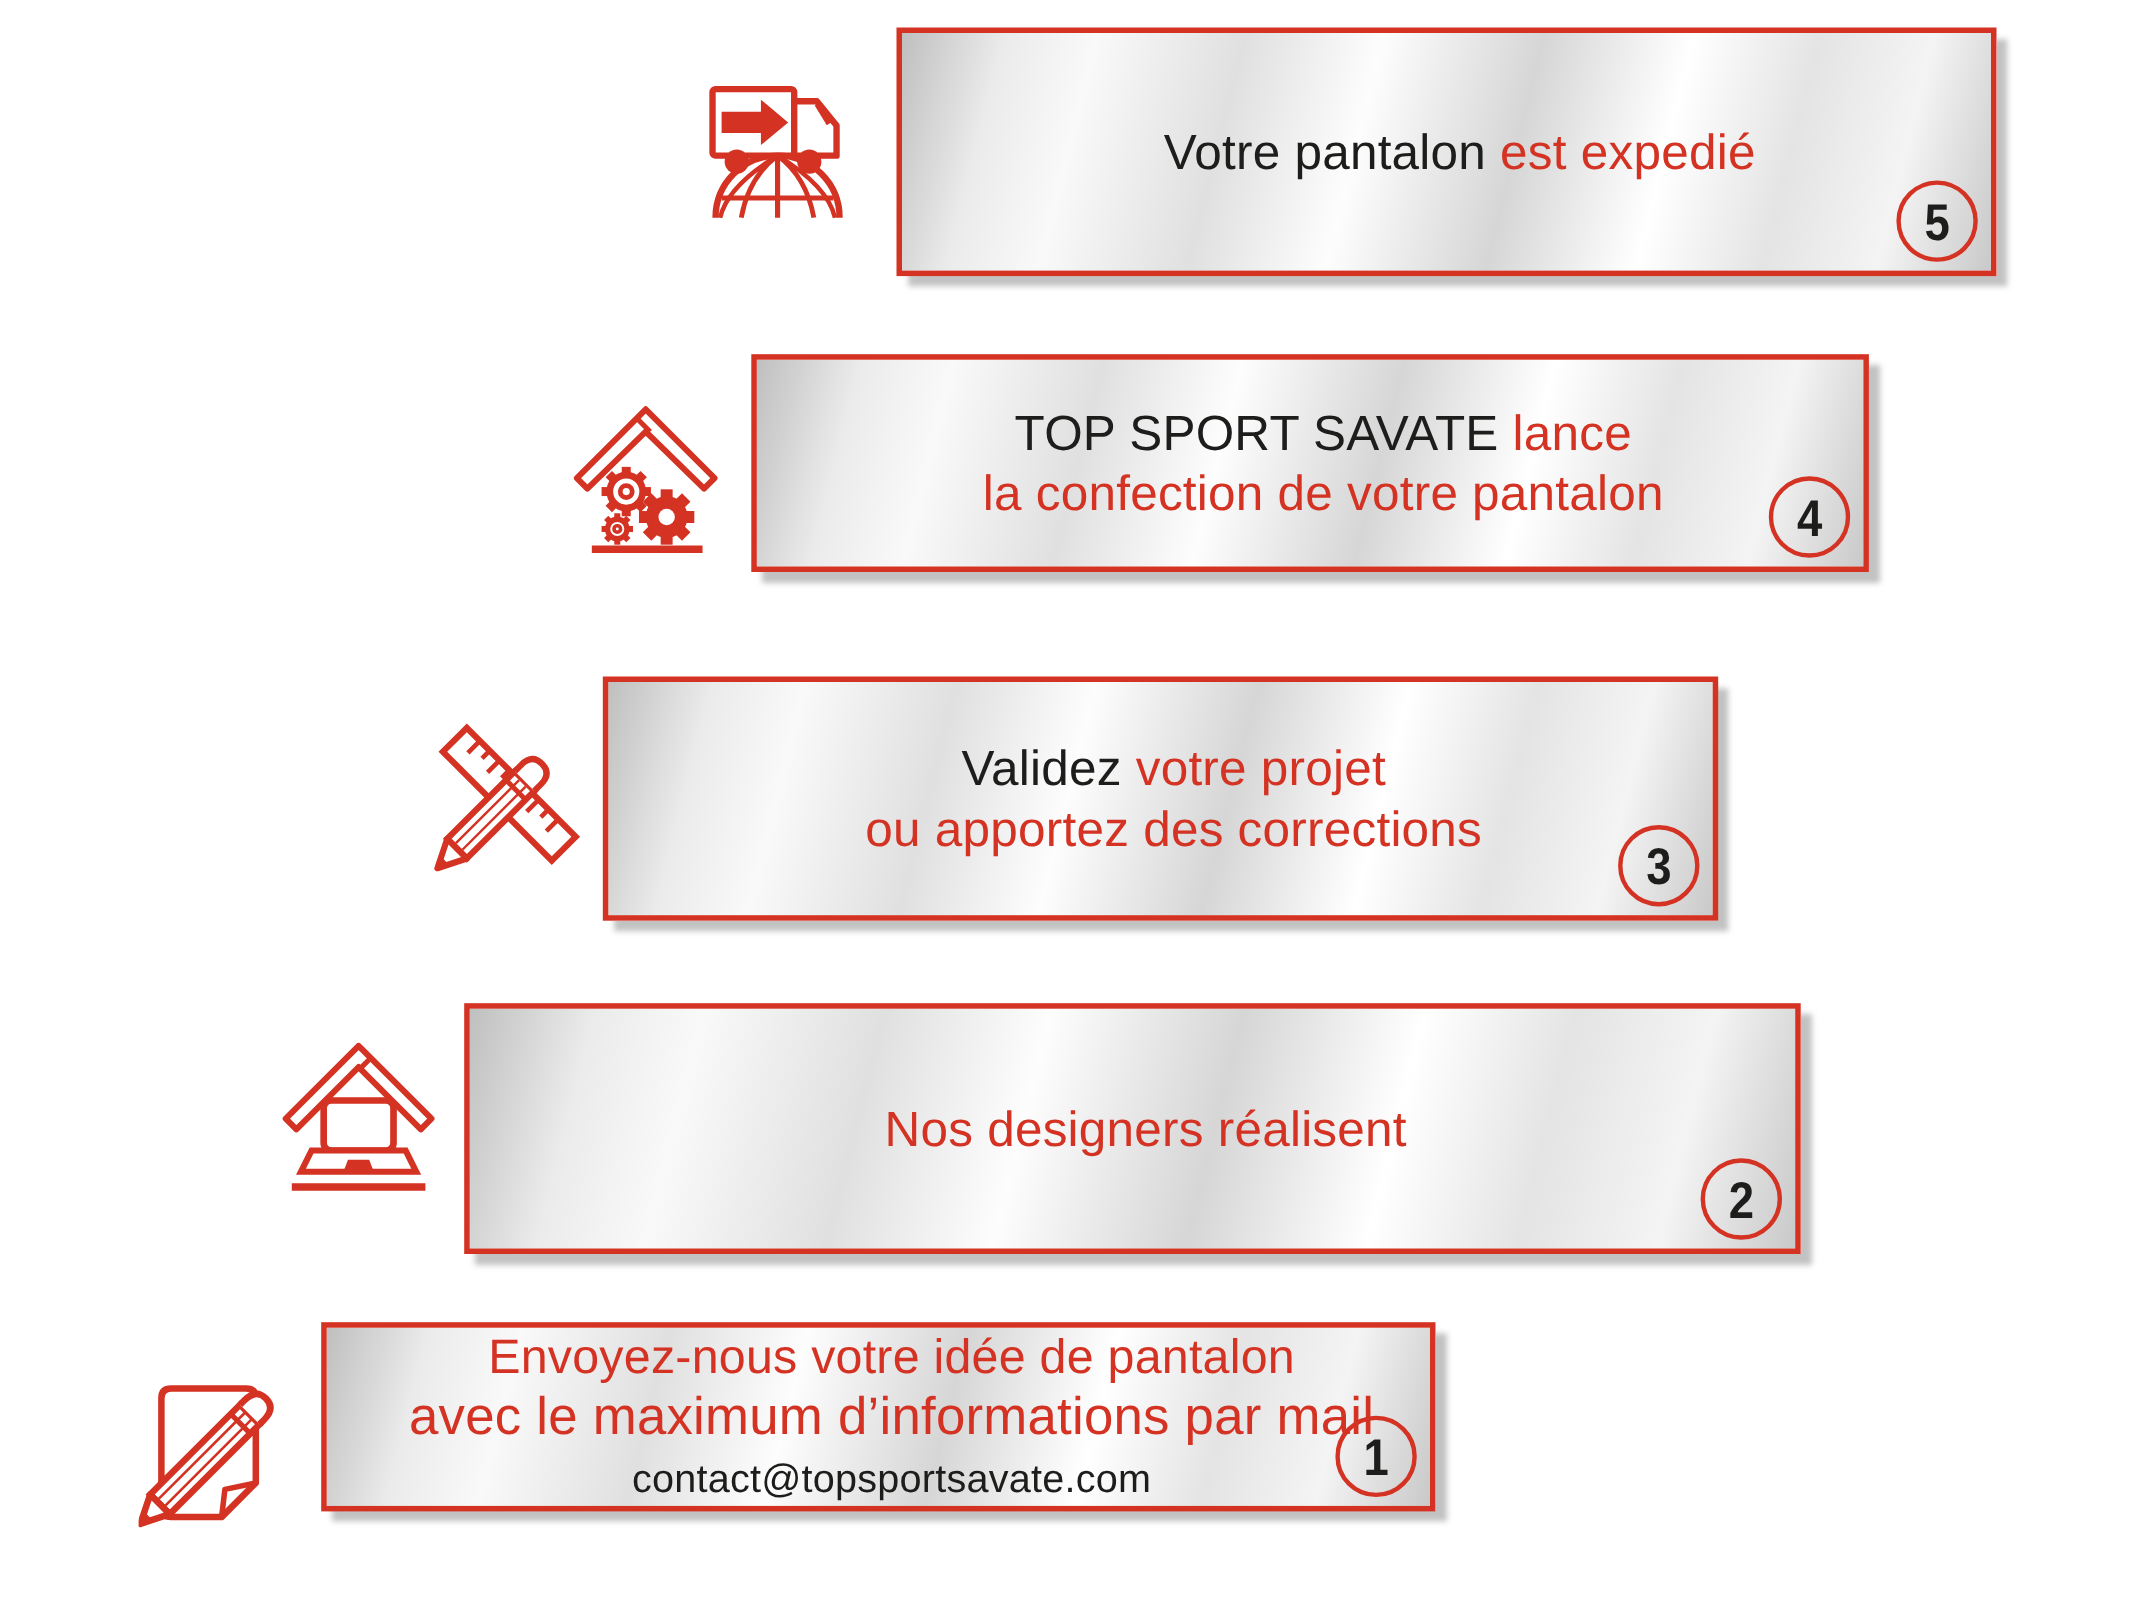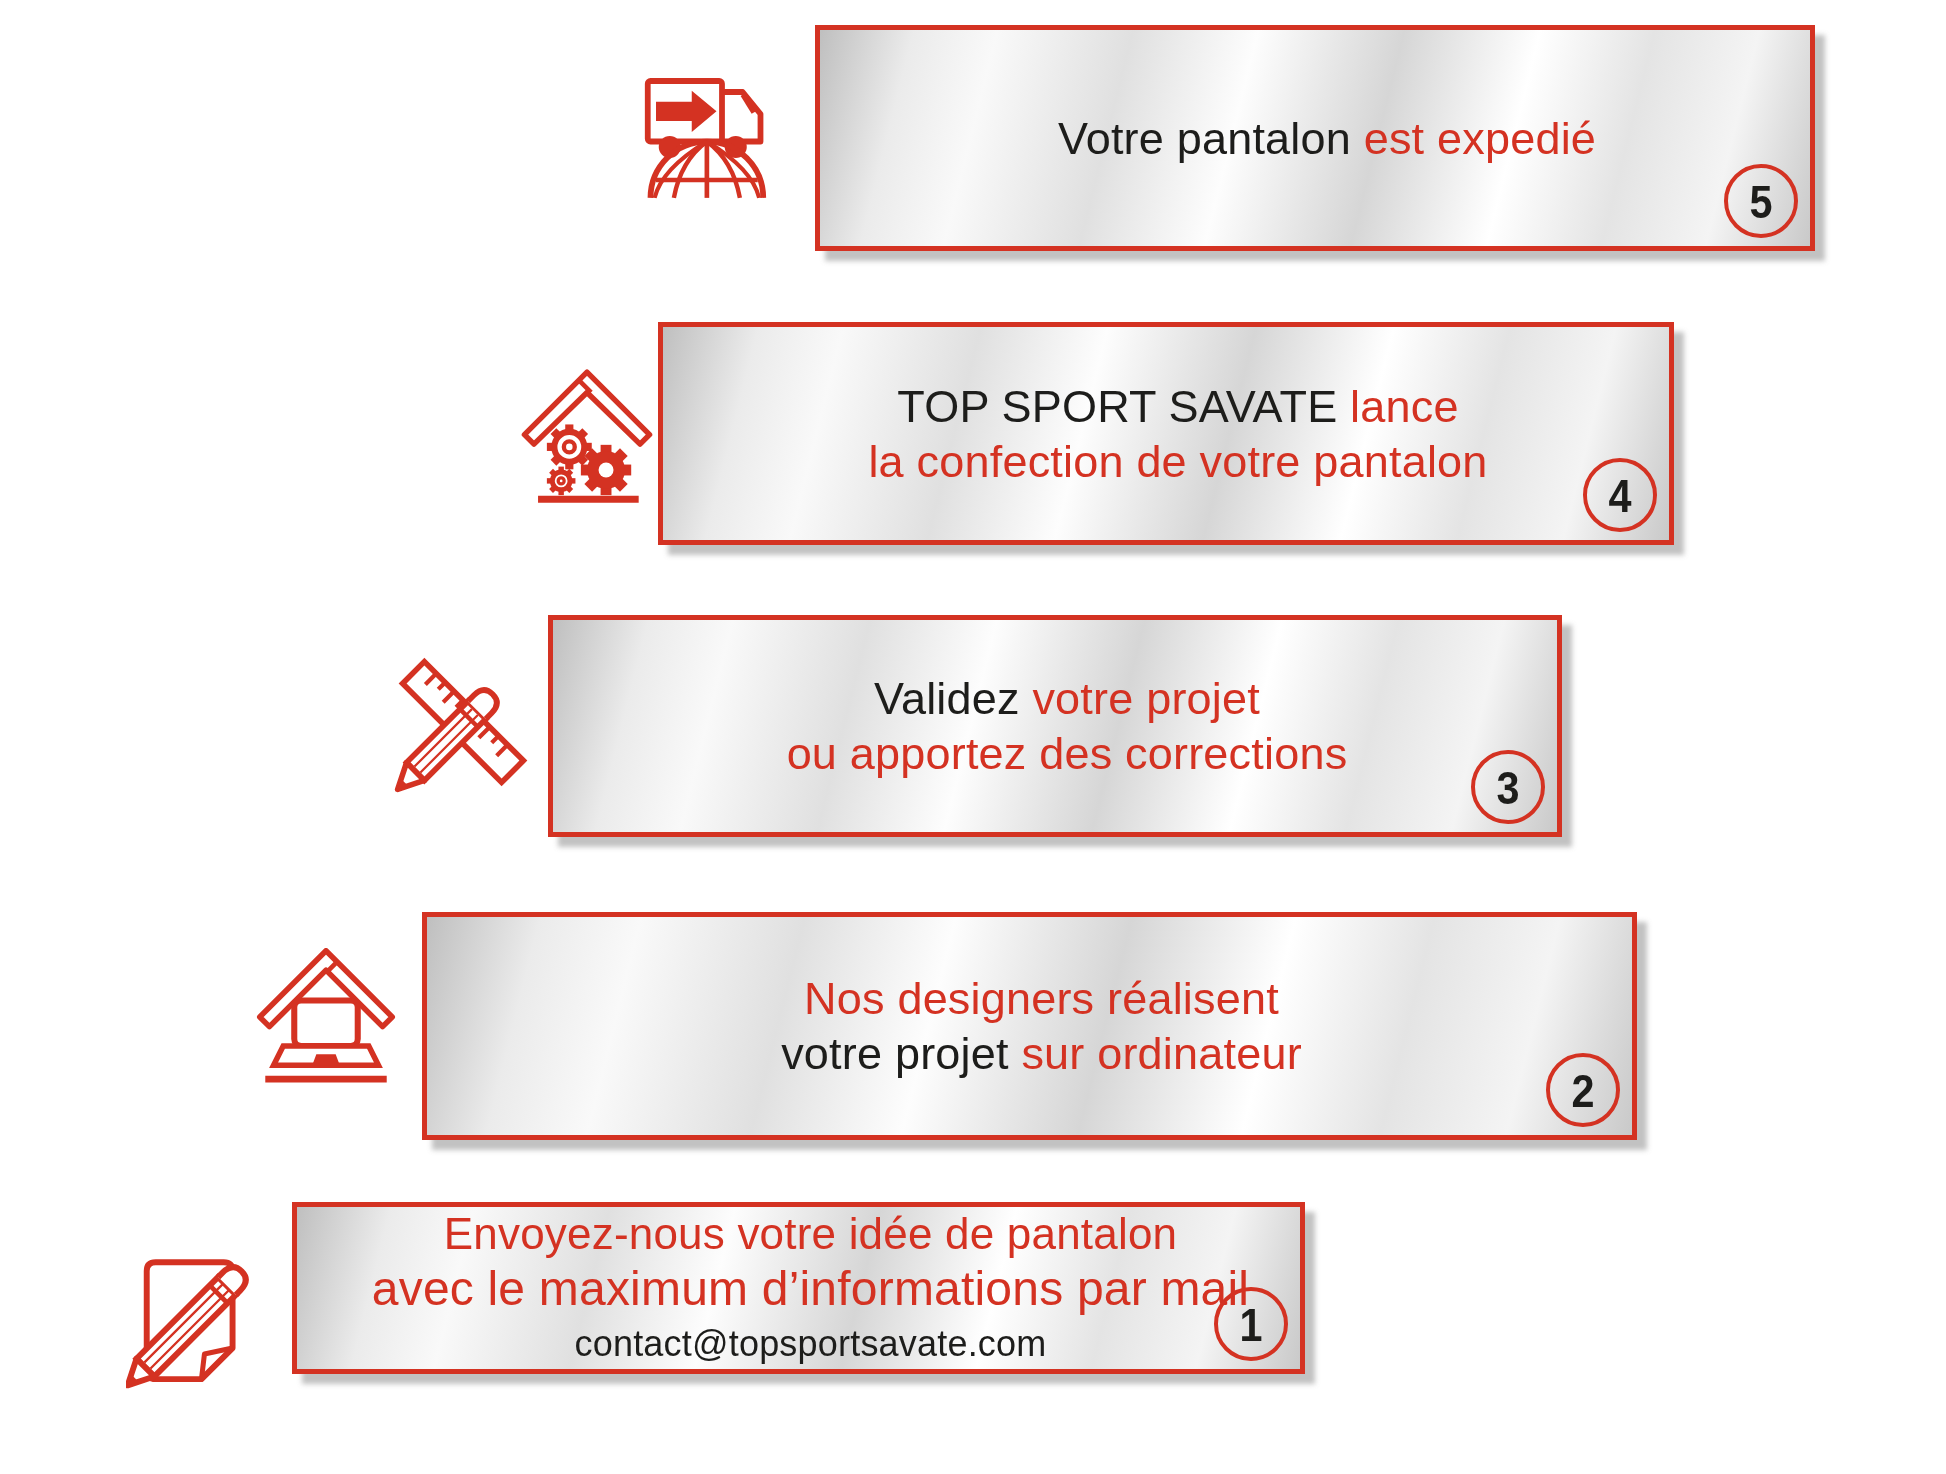--- a/index.html
+++ b/index.html
@@ -113,21 +113,21 @@
             <rect x="-4" y="-18.5" width="8" height="37" transform="rotate(45)"></rect>
             <rect x="-4" y="-18.5" width="8" height="37" transform="rotate(90)"></rect>
             <rect x="-4" y="-18.5" width="8" height="37" transform="rotate(135)"></rect>
           </g>
           <circle r="14" fill="currentColor"></circle>
           <circle r="5.5" fill="#ffffff"></circle>
         </g>
         <path d="M14 96.5 H88" stroke="currentColor" stroke-width="5" fill="none"></path>
       </svg>
     </div>
-    <div class="panel" style="left:658px;top:322px;width:1016px;height:223px">
+    <div class="panel" style="left:683px;top:322px;width:1016px;height:198px">
       <div class="lines">
         <div class="line"><span class="seg-black">TOP SPORT SAVATE </span><span class="seg-red">lance</span></div>
         <div class="line"><span class="seg-red">la confection de votre pantalon</span></div>
       </div>
       <div class="badge">
           <span>4</span>
         </div>
     </div>
   </section>
 
@@ -168,21 +168,20 @@
         </g>
         <rect x="27" y="38" width="46" height="33" rx="5" fill="#ffffff" stroke="currentColor" stroke-width="4.4"></rect>
         <path d="M19 71 H81 L88 85 H12 Z" fill="#ffffff" stroke="currentColor" stroke-width="4"></path>
         <path d="M43 77 H57 L60 85 H40 Z" fill="currentColor" stroke="none"></path>
         <path d="M6 95 H94" stroke="currentColor" stroke-width="5" fill="none"></path>
       </svg>
     </div>
     <div class="panel" style="left:422px;top:912px;width:1215px;height:228px">
       <div class="lines">
         <div class="line"><span class="seg-red">Nos designers réalisent</span></div>
-        <div class="line"><span class="seg-black">votre projet </span><span class="seg-red">sur ordinateur</span></div>
       </div>
       <div class="badge">
           <span>2</span>
         </div>
     </div>
   </section>
 
   <section>
     <div class="icon" style="left:126px;top:1243px;width:148px;height:148px">
       <svg viewBox="0 0 100 100" preserveAspectRatio="xMidYMid meet">

